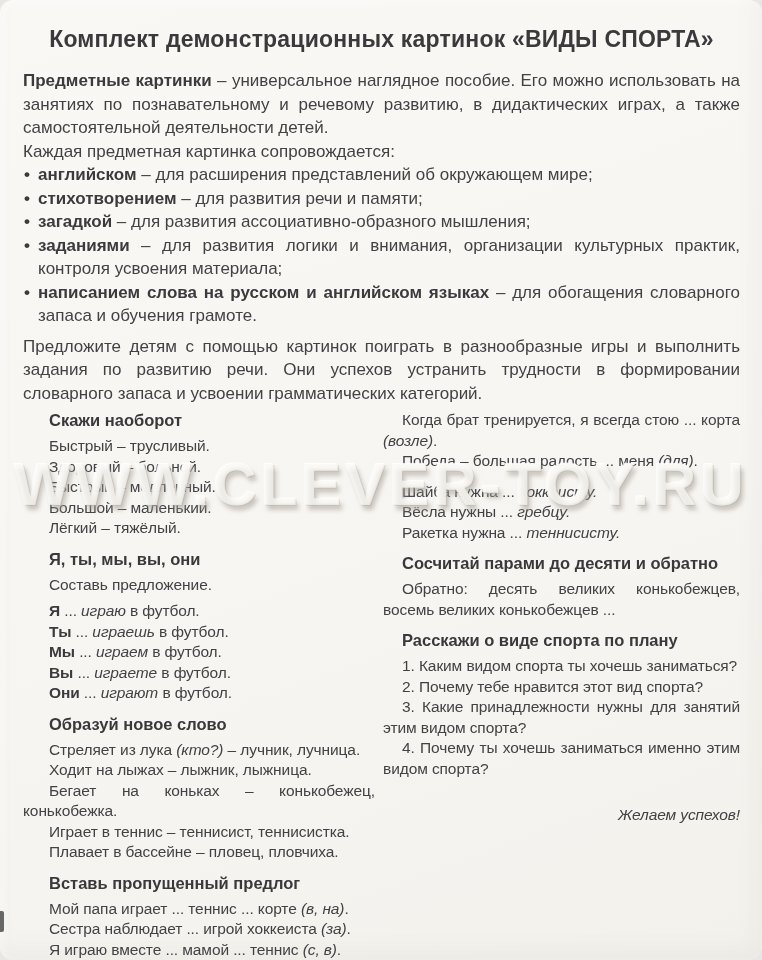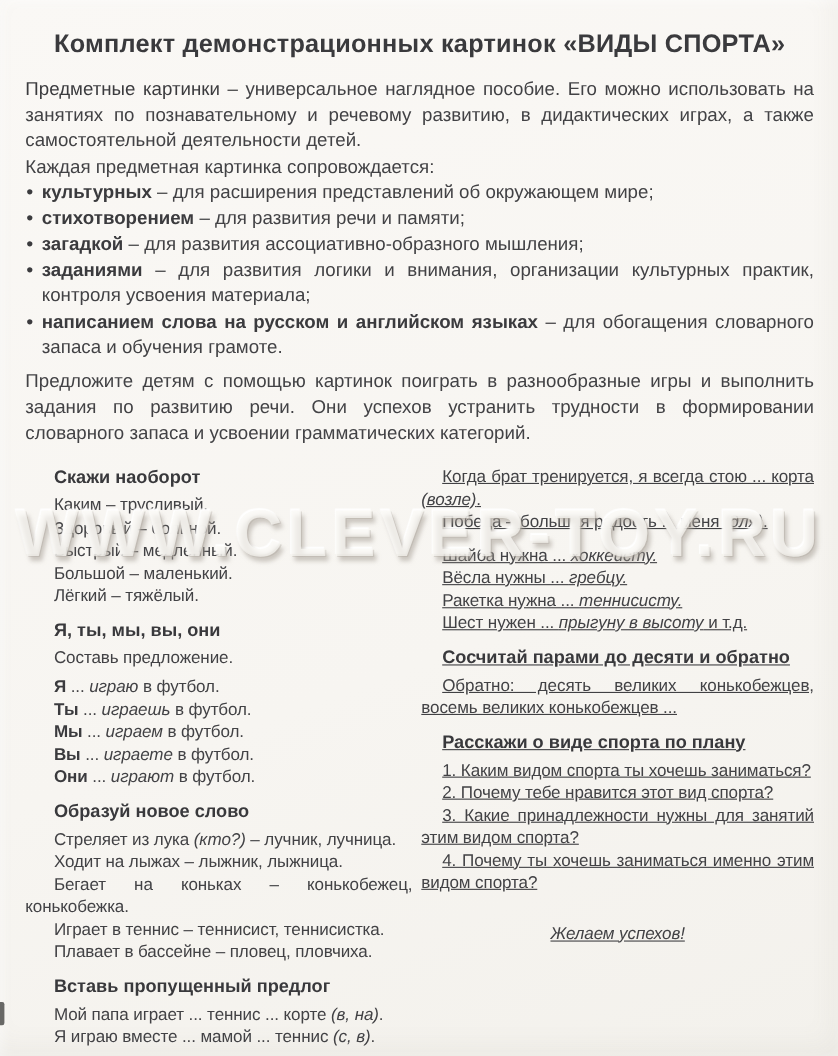--- a/index.html
+++ b/index.html
@@ -6,51 +6,52 @@
   .page{
     position:relative;
     width:762px;height:960px;
     box-sizing:border-box;
     padding:24px 22px 0 23px;
     background:linear-gradient(160deg,#faf8f5 0%,#f7f5f1 60%,#f3f1ec 100%);
     box-shadow:inset -6px -10px 22px rgba(120,112,100,0.06), inset 3px 3px 10px rgba(255,255,255,0.6);
     overflow:hidden;
     color:#414144;
     font-family:"Liberation Sans","DejaVu Sans",sans-serif;
+    border-radius:13px;
     -webkit-font-smoothing:antialiased;
   }
   h1.title{
     font-size:23px;line-height:30px;font-weight:700;
     text-align:center;margin:0 0 15px 0;color:#3a3a3d;letter-spacing:.2px;
   }
   .para{
     font-size:17px;line-height:23.5px;text-align:justify;margin:0;color:#424245;
   }
-  .para .s-b{font-weight:400;color:#3b3b3e;}
+  .para .s-b{font-weight:700;color:#3b3b3e;}
   .bullets{list-style:none;margin:0 0 7px 0;padding:0;}
   .bullets li{
     position:relative;padding-left:15px;
     font-size:17px;line-height:23.5px;text-align:justify;color:#424245;
   }
   .bullets li::before{content:"\2022";position:absolute;left:1px;top:0;font-weight:700;color:#3b3b3e;}
-  .cols{display:flex;gap:8px;margin-top:19px;position:relative;z-index:1;}
+  .cols{display:flex;gap:8px;margin-top:5px;position:relative;z-index:1;}
   .col{min-width:0;}
   .col-left{width:352px;}
-  .col-right{flex:1;text-decoration:underline;}
+  .col-right{flex:1;}
   .section{margin-top:10px;}
   .section:first-child{margin-top:0;}
   .sec-heading{
     font-weight:700;font-size:16.5px;line-height:21px;margin:0 0 5px 0;color:#39393c;
   }
   .col-left .sec-heading{padding-left:26px;}
   .col-right .sec-heading{padding-left:19px;}
   .line{margin:0;font-size:15.5px;line-height:20.5px;text-align:justify;color:#424245;letter-spacing:-0.1px;}
   .col-left .line{text-indent:26px;}
   .col-right .line{text-indent:19px;}
-  .line.center{text-align:center;text-indent:0;margin-top:26px;}
+  .line.center{text-align:right;text-indent:0;margin-top:26px;}
   .s-b{font-weight:700;color:#3b3b3e;}
   .s-i{font-style:italic;}
   .watermark{
     position:absolute;top:442px;left:-4px;width:770px;
     font-weight:700;font-size:60px;line-height:86px;letter-spacing:4px;
     white-space:nowrap;text-align:center;
     color:rgba(250,248,244,0.72);
     text-shadow:3px 5px 4px rgba(165,159,150,0.55),
                 -1px -1px 1px rgba(255,255,255,0.95),
                 1px 1px 0 rgba(185,180,172,0.40);
@@ -66,34 +67,34 @@
 
 <div class="page">
 
   <h1 class="title">Комплект демонстрационных картинок «ВИДЫ СПОРТА»</h1>
 
   <p class="para"><span class="s-b">Предметные картинки</span><span> – универсальное наглядное пособие. Его можно использовать на занятиях по познавательному и речевому развитию, в дидактических играх, а также самостоятельной деятельности детей.</span></p>
 
   <p class="para">Каждая предметная картинка сопровождается:</p>
 
   <ul class="bullets" id="bullets">
-      <li><span class="s-b">культурных</span><span> – для расширения представлений об окружающем мире;</span></li>
+      <li><span class="s-b">английском</span><span> – для расширения представлений об окружающем мире;</span></li>
       <li><span class="s-b">стихотворением</span><span> – для развития речи и памяти;</span></li>
       <li><span class="s-b">загадкой</span><span> – для развития ассоциативно-образного мышления;</span></li>
       <li><span class="s-b">заданиями</span><span> – для развития логики и внимания, организации культурных практик, контроля усвоения материала;</span></li>
       <li><span class="s-b">написанием слова на русском и английском языках</span><span> – для обогащения словарного запаса и обучения грамоте.</span></li>
     </ul>
 
   <p class="para">Предложите детям с помощью картинок поиграть в разнообразные игры и выполнить задания по развитию речи. Они успехов устранить трудности в формировании словарного запаса и усвоении грамматических категорий.</p>
 
   <div class="cols">
     <div class="col col-left" id="col-left">
         <div class="section">
           <div class="sec-heading">Скажи наоборот</div>
-          <p class="line"><span class="s-r">Каким – трусливый.</span></p>
+          <p class="line"><span class="s-r">Быстрый – трусливый.</span></p>
           <p class="line"><span class="s-r">Здоровый – больной.</span></p>
           <p class="line"><span class="s-r">Быстрый – медленный.</span></p>
           <p class="line"><span class="s-r">Большой – маленький.</span></p>
           <p class="line"><span class="s-r">Лёгкий – тяжёлый.</span></p>
         </div>
         <div class="section">
           <div class="sec-heading">Я, ты, мы, вы, они</div>
           <p class="line" style="margin-bottom: 6px;"><span class="s-r">Составь предложение.</span></p>
           <p class="line"><span class="s-b">Я</span><span class="s-r"> ... </span><span class="s-i">играю</span><span class="s-r"> в футбол.</span></p>
           <p class="line"><span class="s-b">Ты</span><span class="s-r"> ... </span><span class="s-i">играешь</span><span class="s-r"> в футбол.</span></p>
@@ -105,33 +106,33 @@
           <div class="sec-heading">Образуй новое слово</div>
           <p class="line"><span class="s-r">Стреляет из лука </span><span class="s-i">(кто?)</span><span class="s-r"> – лучник, лучница.</span></p>
           <p class="line"><span class="s-r">Ходит на лыжах – лыжник, лыжница.</span></p>
           <p class="line"><span class="s-r">Бегает на коньках – конькобежец, конькобежка.</span></p>
           <p class="line"><span class="s-r">Играет в теннис – теннисист, теннисистка.</span></p>
           <p class="line"><span class="s-r">Плавает в бассейне – пловец, пловчиха.</span></p>
         </div>
         <div class="section">
           <div class="sec-heading">Вставь пропущенный предлог</div>
           <p class="line"><span class="s-r">Мой папа играет ... теннис ... корте </span><span class="s-i">(в, на)</span><span class="s-r">.</span></p>
+          <p class="line"><span class="s-r">Сестра наблюдает ... игрой хоккеиста </span><span class="s-i">(за)</span><span class="s-r">.</span></p>
           <p class="line"><span class="s-r">Я играю вместе ... мамой ... теннис </span><span class="s-i">(с, в)</span><span class="s-r">.</span></p>
         </div>
       </div>
     <div class="col col-right" id="col-right">
         <div class="section">
           <p class="line"><span class="s-r">Когда брат тренируется, я всегда стою ... корта </span><span class="s-i">(возле)</span><span class="s-r">.</span></p>
           <p class="line"><span class="s-r">Победа – большая радость ... меня </span><span class="s-i">(для)</span><span class="s-r">.</span></p>
         </div>
         <div class="section">
           <p class="line"><span class="s-r">Шайба нужна ... </span><span class="s-i">хоккеисту.</span></p>
           <p class="line"><span class="s-r">Вёсла нужны ... </span><span class="s-i">гребцу.</span></p>
           <p class="line"><span class="s-r">Ракетка нужна ... </span><span class="s-i">теннисисту.</span></p>
-          <p class="line"><span class="s-r">Шест нужен ... </span><span class="s-i">прыгуну в высоту</span><span class="s-r"> и т.д.</span></p>
         </div>
         <div class="section">
           <div class="sec-heading">Сосчитай парами до десяти и обратно</div>
           <p class="line"><span class="s-r">Обратно: десять великих конькобежцев, восемь великих конькобежцев ...</span></p>
         </div>
         <div class="section">
           <div class="sec-heading">Расскажи о виде спорта по плану</div>
           <p class="line"><span class="s-r">1. Каким видом спорта ты хочешь заниматься?</span></p>
           <p class="line"><span class="s-r">2. Почему тебе нравится этот вид спорта?</span></p>
           <p class="line"><span class="s-r">3. Какие принадлежности нужны для занятий этим видом спорта?</span></p>

